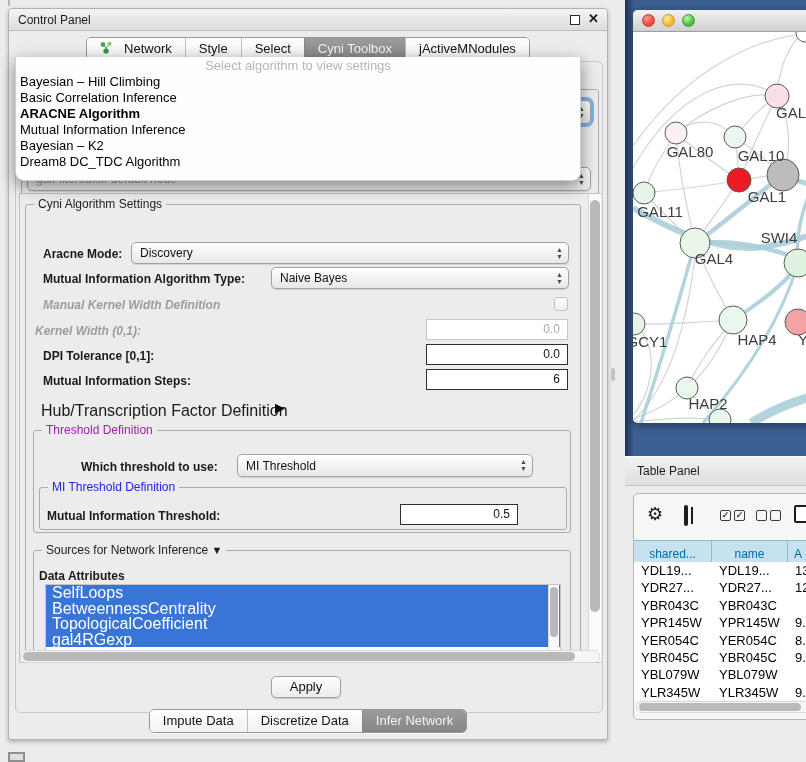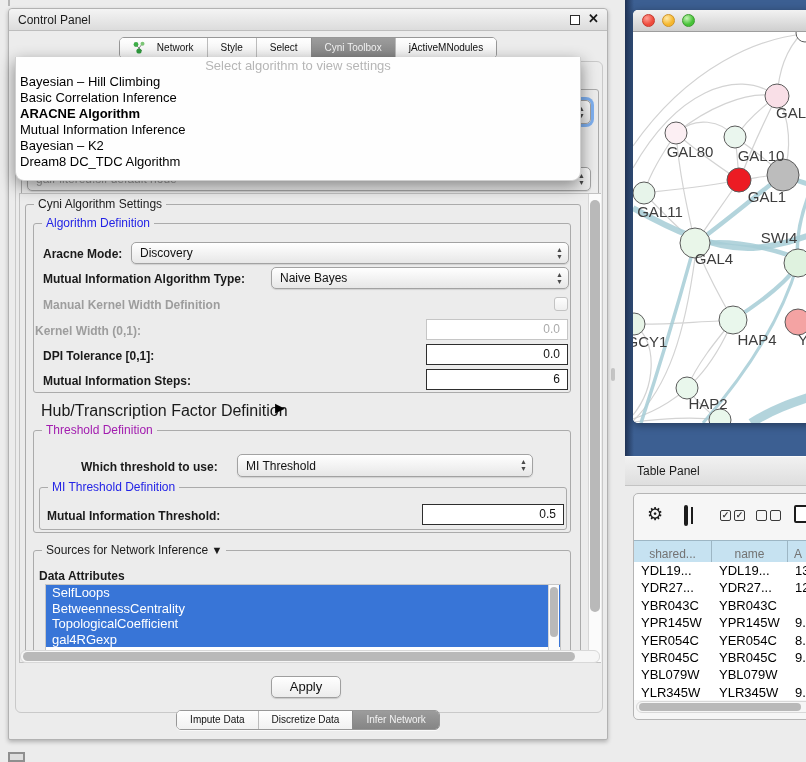--- a/index.html
+++ b/index.html
@@ -15,57 +15,57 @@
               background:linear-gradient(#f4f4f4,#dcdcdc); border-bottom:1px solid #bdbdbd;
               border-radius:4px 4px 0 0; display:flex; align-items:center; }
   .titlebar .t { font-size:12px; color:#1a1a1a; padding-left:9px; }
   .win-float { position:absolute; right:27px; top:6px; width:10px; height:10px;
                border:1.5px solid #2b2b2b; background:#fff; }
   .win-close { position:absolute; right:8px; top:2px; font-size:13px; font-weight:bold; color:#1a1a1a; }
 
   
   .seg { display:inline-flex; border:1px solid #979797; border-radius:5px; overflow:hidden;
          background:#fdfdfd; box-shadow:0 1px 0 rgba(255,255,255,.7); }
-  .seg-tab { padding:3px 13px 4px; font-size:10px; color:#111; border-left:1px solid #bcbcbc;
-             display:flex; gap:12px; align-items:center; background:linear-gradient(#fefefe,#f1f1f1);
+  .seg-tab { padding:3px 13px 4px; font-size:13px; color:#111; border-left:1px solid #bcbcbc;
+             display:flex; gap:12px; align-items:flex-start; background:linear-gradient(#fefefe,#f1f1f1);
              white-space:nowrap; }
   .seg-tab:first-child { border-left:none; }
   .seg-tab.selected { background:linear-gradient(#9c9c9c,#858585); color:#f2f2f2; border-left-color:#8a8a8a; }
 
   .content-pane { left:6px; top:52px; width:588px; height:652px; background:#ececec;
                   border:1px solid #c9c9c9; border-radius:6px; }
 
   
   .group { border:1px solid #ababab; border-radius:3px; }
   .group-title { position:absolute; top:-8px; left:8px; background:#ececec; padding:0 4px;
                  font-size:12px; color:#1c1c1c; white-space:nowrap; }
   .group-title.blue  { color:#2323e6; }
   .group-title.green { color:#a21caf; }
 
   .lbl { font-size:12px; font-weight:bold; color:#1a1a1a; white-space:nowrap; }
-  .lbl.dim { color:#9d9d9d; }
+  .lbl.dim { color:#9d9d9d;font-style:italic; }
   .plain { font-size:16px; color:#1a1a1a; white-space:nowrap; }
 
   .combo { border:1px solid #a2a2a2; border-radius:5px; background:linear-gradient(#ffffff,#e7e7e7);
            display:flex; align-items:center; box-shadow:0 1px 1px rgba(0,0,0,.12); }
   .combo .val { flex:1; padding-left:8px; font-size:12px; color:#111; white-space:nowrap; overflow:hidden; }
   .combo .arrows { width:17px; display:flex; flex-direction:column; align-items:center;
                    gap:1px; color:#4a4a4a; font-size:7px; line-height:6px; }
   .combo.focusring { box-shadow:0 0 0 3px rgba(90,155,240,.75); }
   .combo.dimtext .val { color:#9f9f9f; }
 
   .field { background:#fff; border:1px solid #2e2e2e; font-size:12px; color:#111;
            text-align:right; padding:2px 7px 0 0; }
   .field.dim { border:1px solid #c6c6c6; color:#aaaaaa; }
 
   .checkbox { width:14px; height:14px; border:1px solid #c3c3c3; border-radius:3px;
               background:linear-gradient(#fdfdfd,#efefef); }
 
   .attr-list { background:#fff; border:1px solid #c6c6c6; overflow:hidden; }
-  .attr-item { height:15.5px; line-height:15.5px; font-size:13px; padding-left:6px;
+  .attr-item { height:15.5px; line-height:15.5px; font-size:16px; padding-left:6px;
                color:#111; white-space:nowrap; }
   .attr-item.selected { background:#3875d7; color:#fff; }
 
   
   .sb-track-v { background:#fbfbfb; border-left:1px solid #d6d6d6; }
   .sb-thumb { background:#b9b9b9; border-radius:6px; }
   .sb-track-h { background:#f6f6f6; border:1px solid #d8d8d8; border-radius:6px; }
 
   .btn { background:linear-gradient(#ffffff,#ececec); border:1px solid #9f9f9f; border-radius:5px;
          font-size:13px; color:#111; text-align:center; padding-top:2px;
@@ -100,21 +100,21 @@
 
   .table-card { left:633px; top:493px; width:180px; height:227px; background:#f6f6f6;
                 border:1px solid #b5b5b5; border-radius:5px; overflow:hidden; }
   .icon-split { width:18px; height:15px; border:2px solid #1c1c1c; border-radius:2px; position:relative; }
   .icon-split:after { content:""; position:absolute; left:5px; top:0; width:2px; height:100%; background:#1c1c1c; }
   .cb-ico { width:11px; height:11px; border:1.5px solid #3a3a3a; border-radius:2px; display:inline-block;
             font-size:9px; line-height:9px; text-align:center; color:#3a3a3a; font-weight:bold; }
   .icon-page { width:15px; height:18px; border:2px solid #1c1c1c; border-radius:2px; background:#fff; }
 
   .tbl-header { display:flex; background:#c6e2f1; border-top:1px solid #9db6c4; border-bottom:1px solid #93adbc; }
-  .tbl-hcell { font-size:12px; color:#737373; text-align:center; padding-top:6px; height:21px;
+  .tbl-hcell { font-size:12px; color:#0369a1; text-align:center; padding-top:6px; height:21px;
                border-right:1px solid #9db6c4; overflow:hidden; white-space:nowrap; }
   .tbl-row { display:flex; height:17.4px; }
   .tbl-cell { font-size:13px; color:#000; padding:1px 0 0 7px; white-space:nowrap; overflow:hidden; }
 
   .grip { background:#c4c4c4; border-radius:2px; }
   svg text { font-family:"Liberation Sans",sans-serif; }
 </style>
 </head>
 <body>
 
@@ -176,23 +176,20 @@
 
   <div class="abs" style="left:10px;top:184px;width:582px;height:470px;border:1px solid #c2c2c2;background:#ececec"></div>
   <div class="abs sb-track-v" style="left:579px;top:185px;width:13px;height:468px">
     <div class="sb-thumb" style="position:absolute;left:1px;top:6px;width:10px;height:412px"></div>
   </div>
 
   <div class="abs group" style="left:16px;top:195px;width:556px;height:452px">
     <span class="group-title">Cyni Algorithm Settings</span>
   </div>
 
-  <div class="abs group" style="left:24px;top:214px;width:538px;height:170px">
-    <span class="group-title blue">Algorithm Definition</span>
-  </div>
   <span class="abs lbl" style="left:34px;top:238px">Aracne Mode:</span>
   <div class="abs combo" style="left:122px;top:233px;width:438px;height:22px">
     <span class="val">Discovery</span>
     <span class="arrows">
         <span>▲</span>
         <span>▼</span>
       </span>
   </div>
   <span class="abs lbl" style="left:34px;top:263px">Mutual Information Algorithm Type:</span>
   <div class="abs combo" style="left:262px;top:258px;width:298px;height:22px">
@@ -222,21 +219,21 @@
     <span class="val">MI Threshold</span>
     <span class="arrows">
         <span>▲</span>
         <span>▼</span>
       </span>
   </div>
   <div class="abs group" style="left:30px;top:478px;width:528px;height:43px">
     <span class="group-title blue">MI Threshold Definition</span>
   </div>
   <span class="abs lbl" style="left:38px;top:500px">Mutual Information Threshold:</span>
-  <div class="abs field" style="left:413px;top:495px;width:142px;height:21px">0.5</div>
+  <div class="abs field" style="left:391px;top:495px;width:118px;height:21px">0.5</div>
 
   <div class="abs group" style="left:24px;top:541px;width:538px;height:112px">
     <span class="group-title">
       <span>Sources for Network Inference</span>
       <span style="font-size:11px">▼</span>
     </span>
   </div>
   <span class="abs lbl" style="left:30px;top:560px">Data Attributes</span>
   <div class="abs attr-list" id="attr-list" style="left:36px;top:575px;width:516px;height:71px">
       <div class="attr-item selected">SelfLoops</div>

